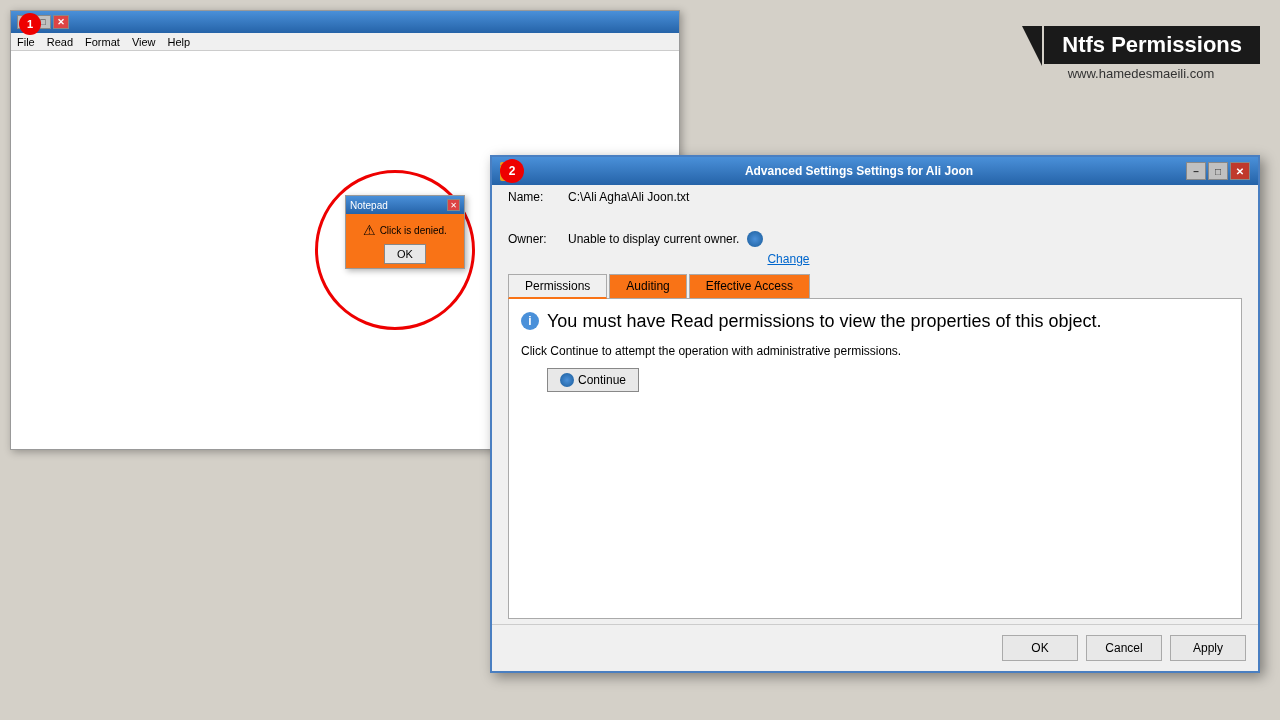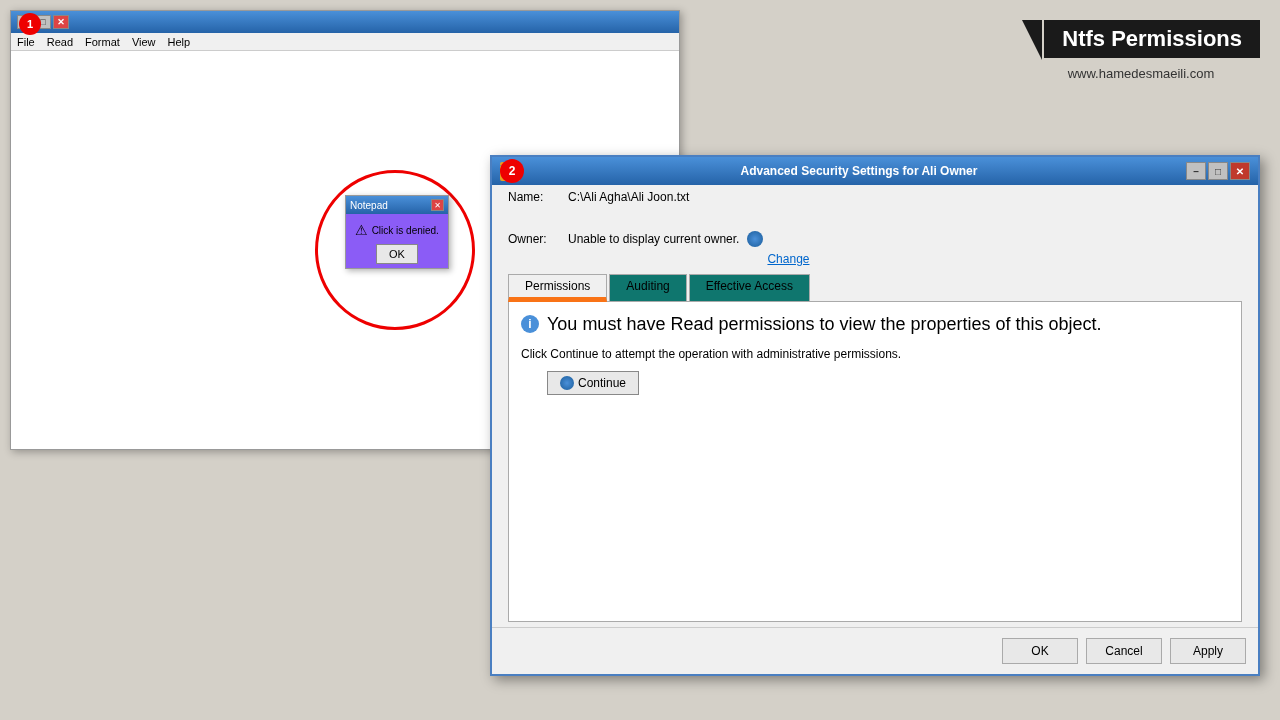--- a/index.html
+++ b/index.html
@@ -9,21 +9,21 @@
       background: #d4d0c8;
       font-family: 'Segoe UI', Tahoma, Geneva, Verdana, sans-serif;
       font-size: 12px;
       overflow: hidden;
       position: relative;
     }
 
     
     .brand-area {
       position: absolute;
-      top: 20px;
+      top: 26px;
       right: 20px;
       text-align: center;
     }
 
     
     .notepad-window {
       position: absolute;
       top: 10px;
       left: 10px;
       width: 670px;
@@ -109,22 +109,22 @@
       border-radius: 50%;
       border: 3px solid #e00;
       z-index: 50;
     }
 
     
     .mini-notepad-dialog {
       position: absolute;
       top: 195px;
       left: 345px;
-      width: 104px;
-      background: #8b5cf6;
+      width: 120px;
+      background: #f97316;
       border: 1px solid #999;
       box-shadow: 2px 2px 6px rgba(0,0,0,0.3);
       z-index: 60;
     }
     .mini-dialog-titlebar {
       background: linear-gradient(to bottom, #4a90d9, #2563a8);
       height: 18px;
       display: flex;
       align-items: center;
       justify-content: space-between;
@@ -286,29 +286,29 @@
     
     .tabs-container {
       display: flex;
       border-bottom: 1px solid #aaa;
       margin-bottom: 0;
     }
     .tab {
       padding: 4px 16px;
       border: 1px solid #aaa;
       border-bottom: none;
-      background: #0f766e;
+      background: #f97316;
       cursor: pointer;
       font-size: 12px;
       color: #000;
       margin-right: 2px;
     }
     .tab.active {
       background: #f0f0f0;
-      border-bottom: 5px solid #f97316;
+      border-bottom: 2px solid #f97316;
       margin-bottom: -1px;
     }
 
     
     .content-area {
       border: 1px solid #aaa;
       border-top: none;
       padding: 12px;
       min-height: 320px;
       background: white;
@@ -383,21 +383,21 @@
     }
   </style>
 </head>
 <body>
 
 <div class="brand-area">
   <div style="position:relative; display:inline-block;">
     <div style="width:0;height:0;border-top:40px solid #1a1a1a;border-left:20px solid transparent;display:inline-block;vertical-align:top;margin-right:-1px;"></div>
     <div style="background:#1a1a1a;color:white;padding:6px 18px;display:inline-block;font-size:22px;font-weight:bold;">Ntfs Permissions</div>
   </div>
-  <div style="font-size:13px;color:#333;margin-top:6px;">www.hamedesmaeili.com</div>
+  <div style="font-size:13px;color:#333;">www.hamedesmaeili.com</div>
 </div>
 
 <div class="notepad-window">
   <div class="notepad-titlebar">
     <div class="step-badge-1">1</div>
     <div class="notepad-controls">
       <div class="notepad-btn">–</div>
       <div class="notepad-btn">□</div>
       <div class="notepad-btn close">✕</div>
     </div>
@@ -427,21 +427,21 @@
     <div class="mini-dialog-ok-btn">OK</div>
   </div>
 </div>
 
 <div class="adv-security-dialog">
   <div class="adv-titlebar">
     <div style="display:flex;align-items:center;margin-right:8px;">
       <div class="folder-icon-orange"></div>
     </div>
     <div class="step-badge-2">2</div>
-    <div class="adv-title-text">Advanced Security Settings for Ali Owner</div>
+    <div class="adv-title-text">Advanced Settings Settings for Ali Joon</div>
     <div class="adv-controls">
       <div class="adv-btn">–</div>
       <div class="adv-btn">□</div>
       <div class="adv-btn close">✕</div>
     </div>
   </div>
 
   <div class="adv-body">
     <div class="info-row">
       <span class="info-label">Name:</span>

